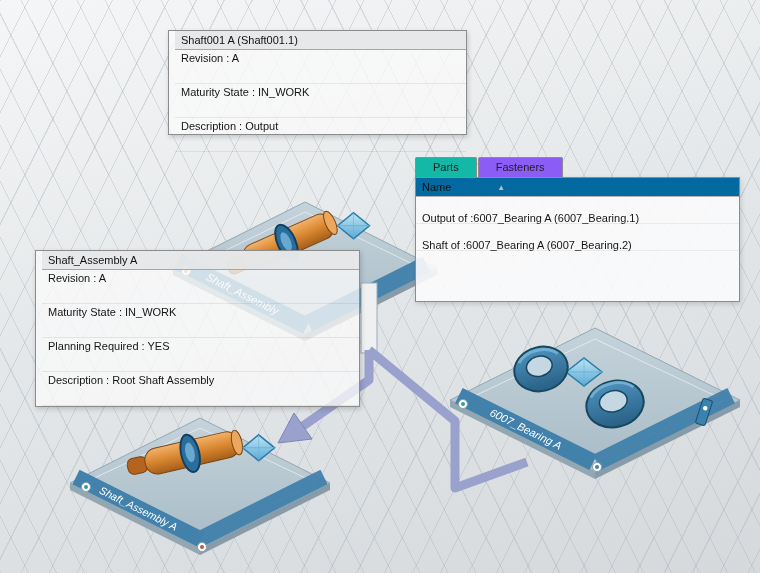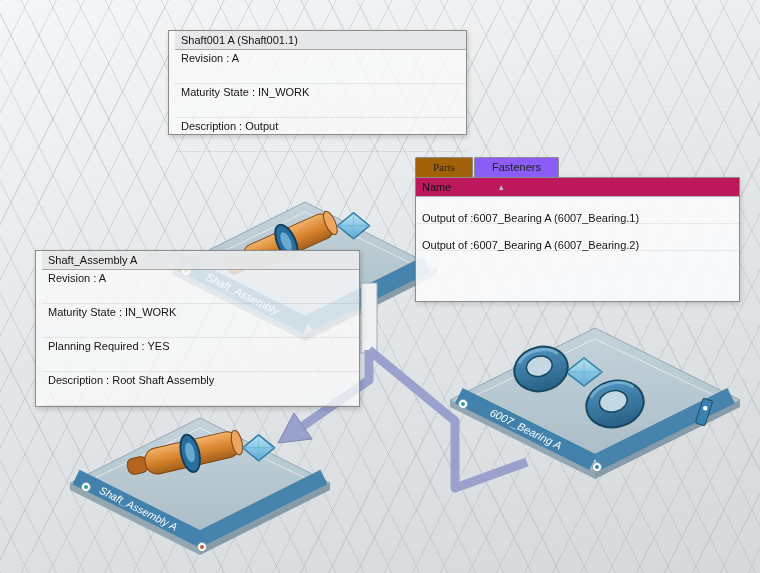--- a/index.html
+++ b/index.html
@@ -21,24 +21,24 @@
   #tooltip-assembly { left:35px; top:250px; width:325px; z-index:6; }
   .tt-title { height:19px; line-height:18px; padding:0 6px; font-size:11px; color:#111;
               background:rgba(228,230,232,.92); border-bottom:1px solid #a6a6a6; }
   .tt-row { height:34px; line-height:17px; padding:0 6px; font-size:11px; color:#151515;
             border-bottom:1px solid rgba(0,0,0,.07); }
 
   .panel { position:absolute; left:415px; top:157px; width:325px; z-index:4; font-size:11px; }
   .tabs { display:flex; height:20px; }
   .tab { padding:0 17px; line-height:19px; border:1px solid #8c8c8c; border-bottom:none;
          background:#8b5cf6; color:#222; border-radius:2px 2px 0 0; margin-right:1px; }
-  .tab.active { background:#a16207;font-family:Liberation Serif, serif; }
+  .tab.active { background:#14b8a6; }
   .tbl { border:1px solid #8c8c8c; background:rgba(251,251,252,.9);
          box-shadow:1px 2px 5px rgba(0,0,0,.15); }
-  .thead { height:19px; padding:0 6px; background:#be185d; border-bottom:1px solid #b5b5b5;
+  .thead { height:19px; padding:0 6px; background:#0369a1; border-bottom:1px solid #b5b5b5;
            display:flex; align-items:center; color:#111; }
   .sort { color:#b9bdc0; font-size:8px; margin-left:46px; }
   .trow { height:20px; line-height:17px; padding:13px 6px; color:#151515;
           border-bottom:1px solid rgba(0,0,0,.06); }
   .tempty { height:50px; }
 </style>
 </head>
 <body>
 
 <svg class="scene" width="760" height="573" viewBox="0 0 760 573">
@@ -177,21 +177,21 @@
   <div class="tabs">
     <div class="tab active">Parts</div>
     <div class="tab">Fasteners</div>
   </div>
   <div class="tbl">
     <div class="thead">
       <span>Name</span>
       <span class="sort">▲</span>
     </div>
     <div class="trow">Output of :6007_Bearing A (6007_Bearing.1)</div>
-    <div class="trow">Output of :6007_Bearing A (6007_Bearing.2)</div>
+    <div class="trow">Shaft of :6007_Bearing A (6007_Bearing.2)</div>
     <div class="tempty"></div>
   </div>
 </div>
 
 <div class="tt" id="tooltip-shaft001">
   <div class="tt-title">Shaft001 A (Shaft001.1)</div>
   <div class="tt-row">Revision : A</div>
   <div class="tt-row">Maturity State : IN_WORK</div>
   <div class="tt-row">Description : Output</div>
 </div>

